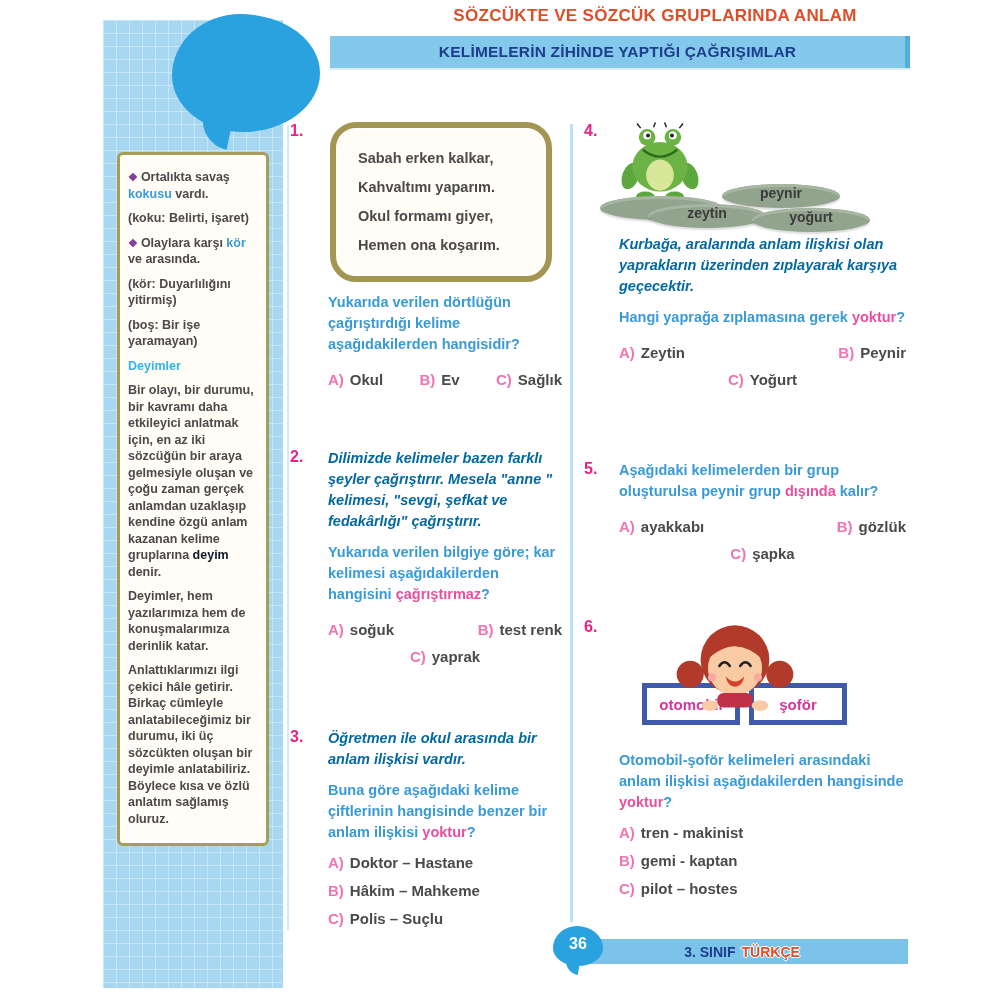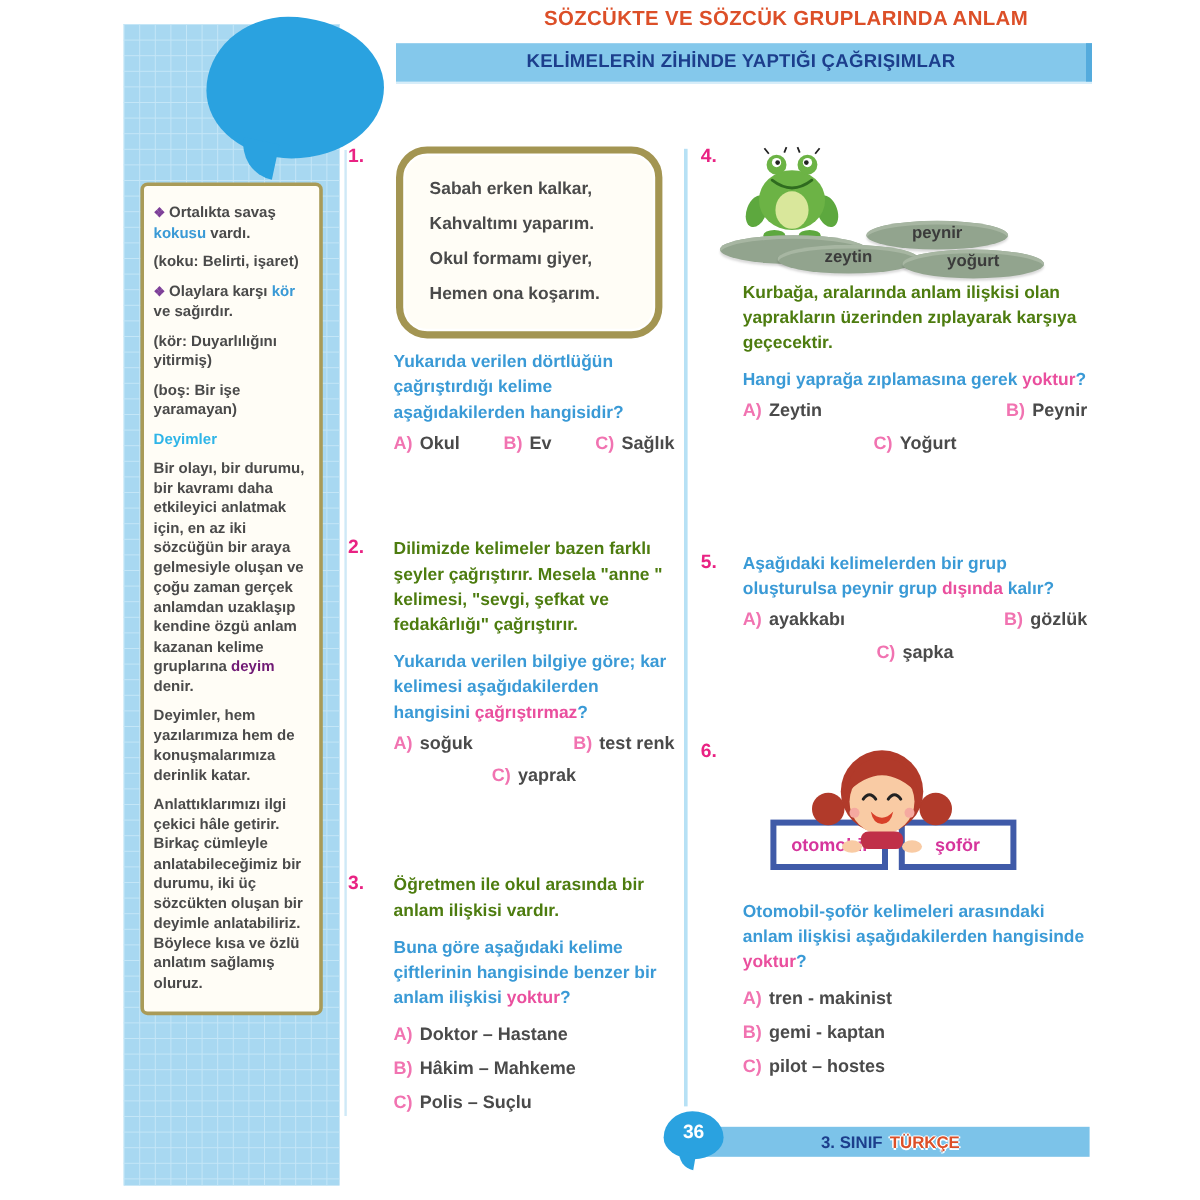--- a/index.html
+++ b/index.html
@@ -28,32 +28,32 @@
   
   .grid-bg{position:absolute;left:103px;top:20px;width:180px;height:968px;background-color:#a8d8f1;
     background-image:linear-gradient(#c4e6f7 1px,transparent 1px),linear-gradient(90deg,#c4e6f7 1px,transparent 1px);
     background-size:13px 13px;}
   .sb-box{position:absolute;left:14px;top:132px;width:130px;background:#fffdf6;
     border:3px solid #a99b58;border-radius:6px;padding:6px 8px 8px 8px;}
   .sb-box p{margin:8px 0;font-size:12.5px;line-height:1.32;font-weight:700;color:#4a4a4a;}
   .diamond{color:#7d3f98;font-size:11px;margin-right:3px;}
   .sb-hl{color:#3a9ad6;}
   .sb-head{color:#2fb5e8 !important;}
-  .sb-mag{color:#701a75;}
+  .sb-mag{color:#0f172a;}
 
   
   .v-divider{position:absolute;background:#b7e1f5;width:3px;}
   .q{position:absolute;}
   .qnum{position:absolute;left:0;top:0;font-size:16px;font-weight:800;color:#e92283;}
   .qbody{margin-left:38px;}
   .qbody-r{margin-left:35px;}
-  .intro{font-size:14.5px;line-height:1.45;font-weight:700;color:#4d7c0f;margin:0;}
+  .intro{font-size:14.5px;line-height:1.45;font-weight:700;color:#0369a1;margin:0;font-style:italic;}
   .stem{font-size:14.5px;line-height:1.45;font-weight:700;color:#3a9ad6;margin:10px 0 0 0;}
   .stem .mag{color:#ea4f9e;}
-  .opt-row{display:flex;justify-content:space-between;margin-top:6px;}
+  .opt-row{display:flex;justify-content:space-between;margin-top:16px;}
   .opt{font-size:15px;font-weight:700;color:#4a4a4a;white-space:nowrap;}
   .opt .letter{color:#f173b1;font-weight:800;margin-right:6px;}
   .opt-center{text-align:center;margin-top:10px;}
   .opt-col .opt{display:block;margin-top:11px;}
 
   
   .poem-frame{margin-left:40px;width:188px;background:#fffdf6;border:6px solid #a39552;
     border-radius:26px;padding:16px 0 16px 22px;box-shadow:0 0 0 2px #fff inset;}
   .poem-frame div{font-size:14.5px;line-height:2.0;font-weight:700;color:#4a4a4a;white-space:nowrap;}
 
@@ -96,21 +96,21 @@
     <span>KELİMELERİN ZİHİNDE YAPTIĞI ÇAĞRIŞIMLAR</span>
   </div>
 
   <div class="test-bubble">
   </div>
 
   <div class="grid-bg">
     <div class="sb-box">
       <p><span class="diamond">❖</span><span>Ortalıkta savaş </span><span class="sb-hl">kokusu</span><span> vardı.</span></p>
       <p>(koku: Belirti, işaret)</p>
-      <p><span class="diamond">❖</span><span>Olaylara karşı </span><span class="sb-hl">kör</span><span> ve sağırdır.</span></p>
+      <p><span class="diamond">❖</span><span>Olaylara karşı </span><span class="sb-hl">kör</span><span> ve arasında.</span></p>
       <p>(kör: Duyarlılığını yitirmiş)</p>
       <p>(boş: Bir işe yaramayan)</p>
       <p class="sb-head">Deyimler</p>
       <p><span>Bir olayı, bir durumu, bir kavramı daha etkileyici anlatmak için, en az iki sözcüğün bir araya gelmesiyle oluşan ve çoğu zaman gerçek anlamdan uzaklaşıp kendine özgü anlam kazanan kelime gruplarına </span><span class="sb-mag">deyim</span><span> denir.</span></p>
       <p>Deyimler, hem yazılarımıza hem de konuşmalarımıza derinlik katar.</p>
       <p>Anlattıklarımızı ilgi çekici hâle getirir. Birkaç cümleyle anlatabileceğimiz bir durumu, iki üç sözcükten oluşan bir deyimle anlatabiliriz. Böylece kısa ve özlü anlatım sağlamış oluruz.</p>
     </div>
   </div>
 
   <div class="thin-rule" style="left:287px;top:125px;height:805px;"></div>

